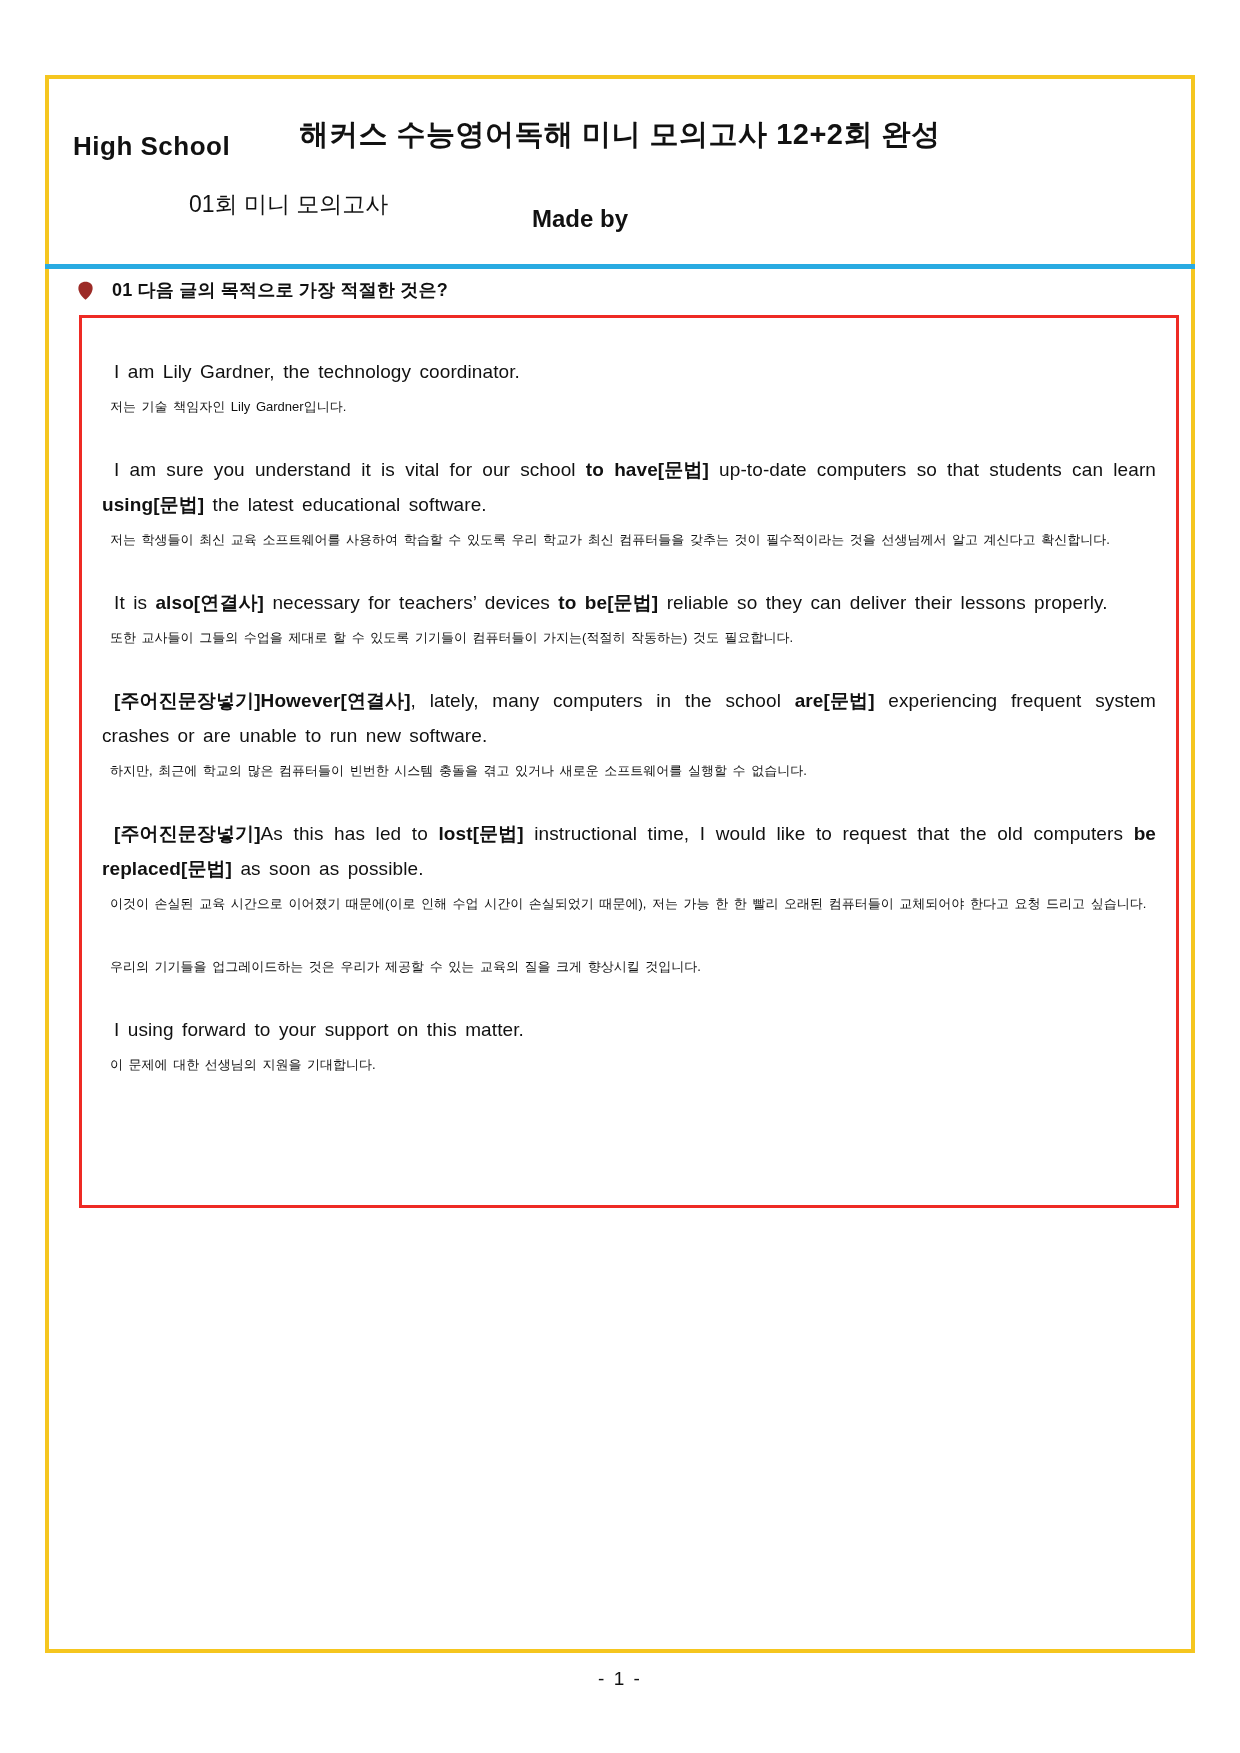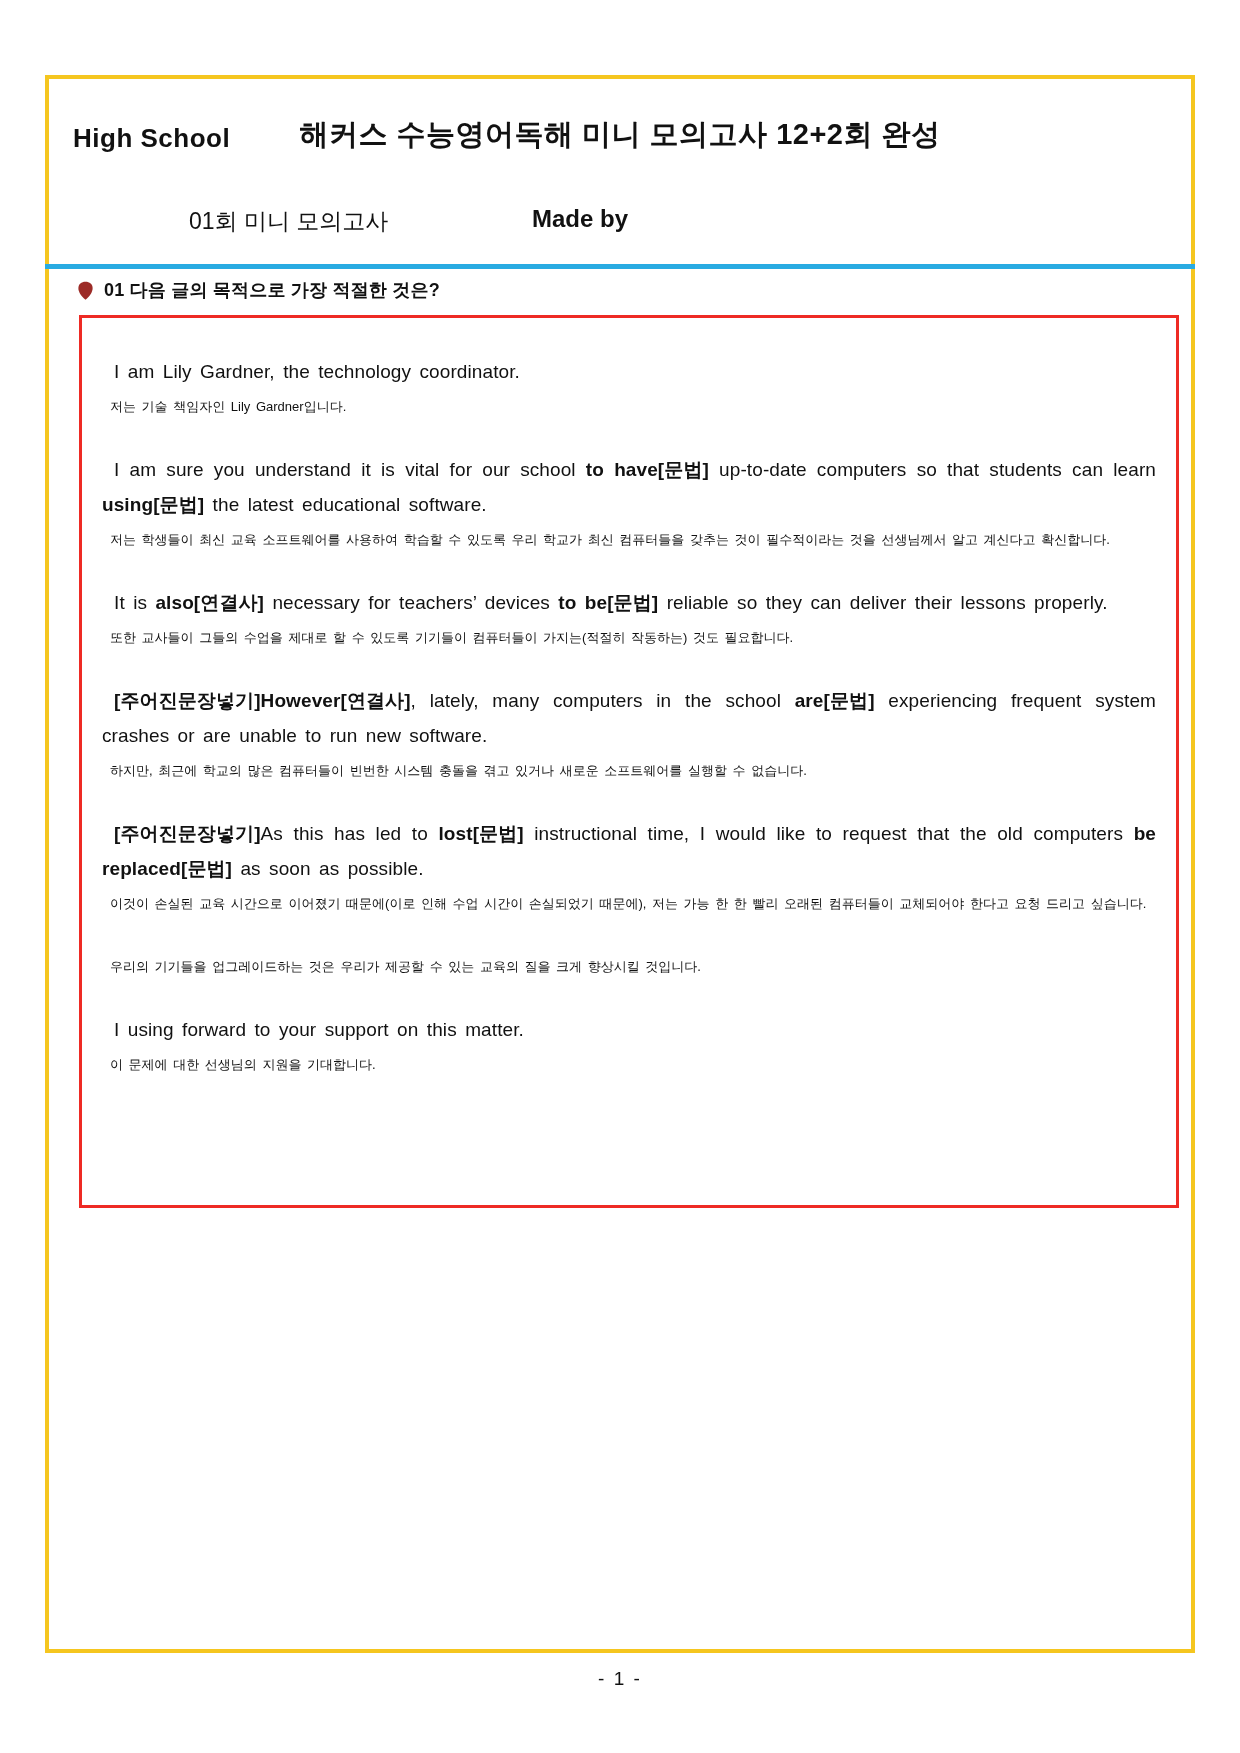--- a/index.html
+++ b/index.html
@@ -11,33 +11,33 @@
     font-family:"Liberation Sans","DejaVu Sans",sans-serif;
     color:var(--text,#111);
     overflow:hidden;
   }
   .frame {
     position:absolute; left:45px; top:75px;
     width:1150px; height:1578px;
     border:4px solid var(--frame-yellow,#F5C61F);
   }
   .hdr-row1 { position:absolute; top:36px; left:0; width:100%; height:32px; }
-  .school { position:absolute; left:24px; top:8px; font-size:26px; font-weight:700; letter-spacing:0.5px; }
+  .school { position:absolute; left:24px; top:16px; font-size:26px; font-weight:700; letter-spacing:0.5px; }
   .book-title { width:100%; text-align:center; font-size:29px; font-weight:700; letter-spacing:0.5px; }
   .hdr-row2 { position:absolute; top:110px; left:0; width:100%; height:32px; }
-  .round { position:absolute; left:140px; top:0; font-size:23px; font-weight:500;margin-top:17px; }
+  .round { position:absolute; left:140px; top:0; font-size:23px; font-weight:500; }
   .madeby { position:absolute; left:483px; top:16px; font-size:24px; font-weight:700; }
   .blue-line {
     position:absolute; top:185px; left:-4px;
     width:calc(100% + 8px); height:5px;
     background:var(--divider-blue,#29ABE2);
   }
   .question-row {
     position:absolute; top:198px; left:28px;
-    display:flex; align-items:center; gap:10px;
+    display:flex; align-items:center; gap:18px;
     height:26px;
   }
   .q-icon { width:17px; height:21px; display:inline-block; color:var(--icon-red,#9C2B27); }
   .q-icon svg { width:100%; height:100%; display:block; }
   .q-text { font-size:18px; font-weight:600; letter-spacing:0.2px; }
   .passage-box {
     position:absolute; left:30px; top:236px;
     width:1100px; height:893px;
     border:3px solid var(--box-red,#EE2A24);
     padding:36px 20px 20px 20px;

